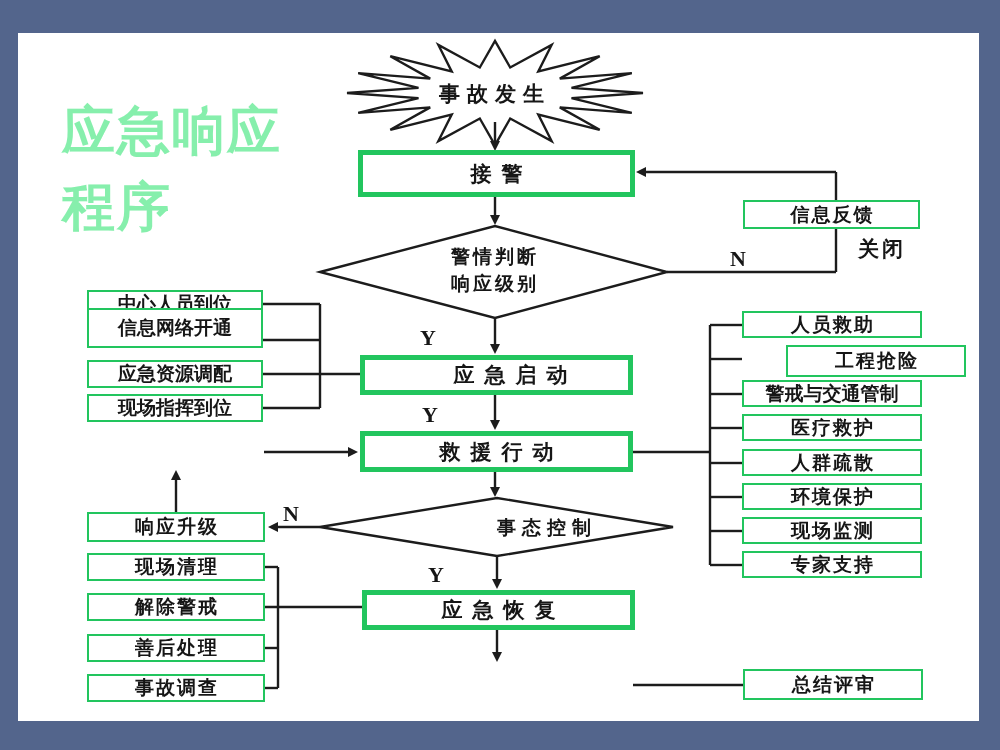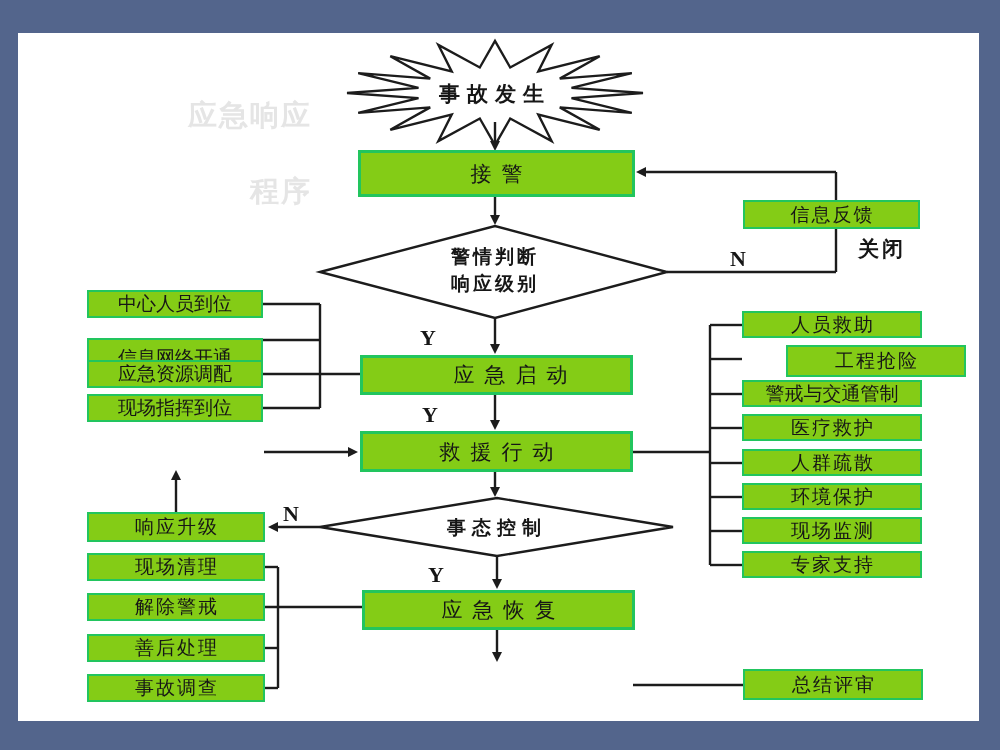--- a/index.html
+++ b/index.html
@@ -3,28 +3,28 @@
 <meta charset="utf-8">
 <style>
   * { margin:0; padding:0; box-sizing:border-box; }
   html,body { width:1000px; height:750px; }
   body { font-family:"Liberation Sans", sans-serif; }
   .slide { position:relative; width:1000px; height:750px; background:#53658c; overflow:hidden; }
   .canvas { position:absolute; left:18px; top:33px; width:961px; height:688px; background:#ffffff; }
   .layer { position:absolute; left:0; top:0; width:1000px; height:750px; }
   svg.layer { z-index:1; pointer-events:none; }
 
-  .title { position:absolute; z-index:2; width:250px; left:62px; text-align:right;
-           color:#e5e5e5; font-weight:bold; font-size:29px; letter-spacing:2px; }
+  .title { position:absolute; z-index:2; width:250px; left:62px; text-align:left;
+           color:#86efac; font-weight:bold; font-size:53px; letter-spacing:2px; }
   .title.l1 { top:96px; }
   .title.l2 { top:172px; }
 
-  .box { position:absolute; z-index:2; background:#84cc16; border:3px solid #22c55e;
+  .box { position:absolute; z-index:2; background:#ffffff; border:5px solid #22c55e;
          display:flex; align-items:center; justify-content:center;
-         font-weight:normal; color:#161616; white-space:nowrap; }
+         font-weight:bold; color:#161616; white-space:nowrap; }
   .cbox { font-size:21px; letter-spacing:10px; text-indent:10px; }
   .sbox { border-width:2.5px; font-size:19px; letter-spacing:2px; text-indent:2px; }
   .rounded { border-radius:22px; letter-spacing:4px; text-indent:4px; }
 
   .dtext { position:absolute; z-index:2; width:200px; text-align:center;
            font-weight:bold; color:#161616; font-size:19px; line-height:27px; letter-spacing:3px; }
   .startlabel { position:absolute; z-index:2; width:200px; text-align:center;
                 font-weight:bold; color:#161616; font-size:21px; letter-spacing:7px; }
   .edge { position:absolute; z-index:2; font-family:"Liberation Serif", serif;
           font-weight:bold; color:#161616; font-size:22px; }
@@ -102,34 +102,34 @@
   </svg>
 
   <div class="title l1">应急响应</div>
   <div class="title l2">程序</div>
 
   <div class="startlabel" style="left:395px; top:80px;">事故发生</div>
   <div class="dtext" style="left:395px; top:243px;">
     <div>警情判断</div>
     <div>响应级别</div>
   </div>
-  <div class="dtext" style="left:397px; top:514px; letter-spacing:6px;">事态控制</div>
+  <div class="dtext" style="left:397px; top:514px; letter-spacing:6px;text-align:right;">事态控制</div>
 
   <div class="box cbox" style="left:358px; top:150px; width:277px; height:47px;">接警</div>
   <div class="box cbox" style="left:360px; top:355px; width:273px; height:40px;padding-left:28px;">应急启动</div>
   <div class="box cbox" style="left:360px; top:431px; width:273px; height:41px;">救援行动</div>
   <div class="box cbox" style="left:362px; top:590px; width:273px; height:40px;">应急恢复</div>
 
   <div class="box sbox" style="left:743px; top:200px; width:177px; height:29px;">信息反馈</div>
   <div class="box sbox" style="left:87px;  top:512px; width:178px; height:30px;">响应升级</div>
   <div class="box sbox" style="left:743px; top:669px; width:180px; height:31px;">总结评审</div>
 
   <div id="left-top-col">
       <div class="box sbox" style="left: 87px; top: 290px; width: 176px; height: 28px; letter-spacing: 0px; text-indent: 0px;">中心人员到位</div>
-      <div class="box sbox" style="left: 87px; top: 338px; width: 176px; height: 40px; letter-spacing: 0px; text-indent: 0px;">信息网络开通</div>
+      <div class="box sbox" style="left: 87px; top: 308px; width: 176px; height: 40px; letter-spacing: 0px; text-indent: 0px;">信息网络开通</div>
       <div class="box sbox" style="left: 87px; top: 360px; width: 176px; height: 28px; letter-spacing: 0px; text-indent: 0px;">应急资源调配</div>
       <div class="box sbox" style="left: 87px; top: 394px; width: 176px; height: 28px; letter-spacing: 0px; text-indent: 0px;">现场指挥到位</div>
     </div>
   <div id="left-bottom-col">
       <div class="box sbox" style="left: 87px; top: 553px; width: 178px; height: 28px;">现场清理</div>
       <div class="box sbox" style="left: 87px; top: 593px; width: 178px; height: 28px;">解除警戒</div>
       <div class="box sbox" style="left: 87px; top: 634px; width: 178px; height: 28px;">善后处理</div>
       <div class="box sbox" style="left: 87px; top: 674px; width: 178px; height: 28px;">事故调查</div>
     </div>
   <div id="right-col">

